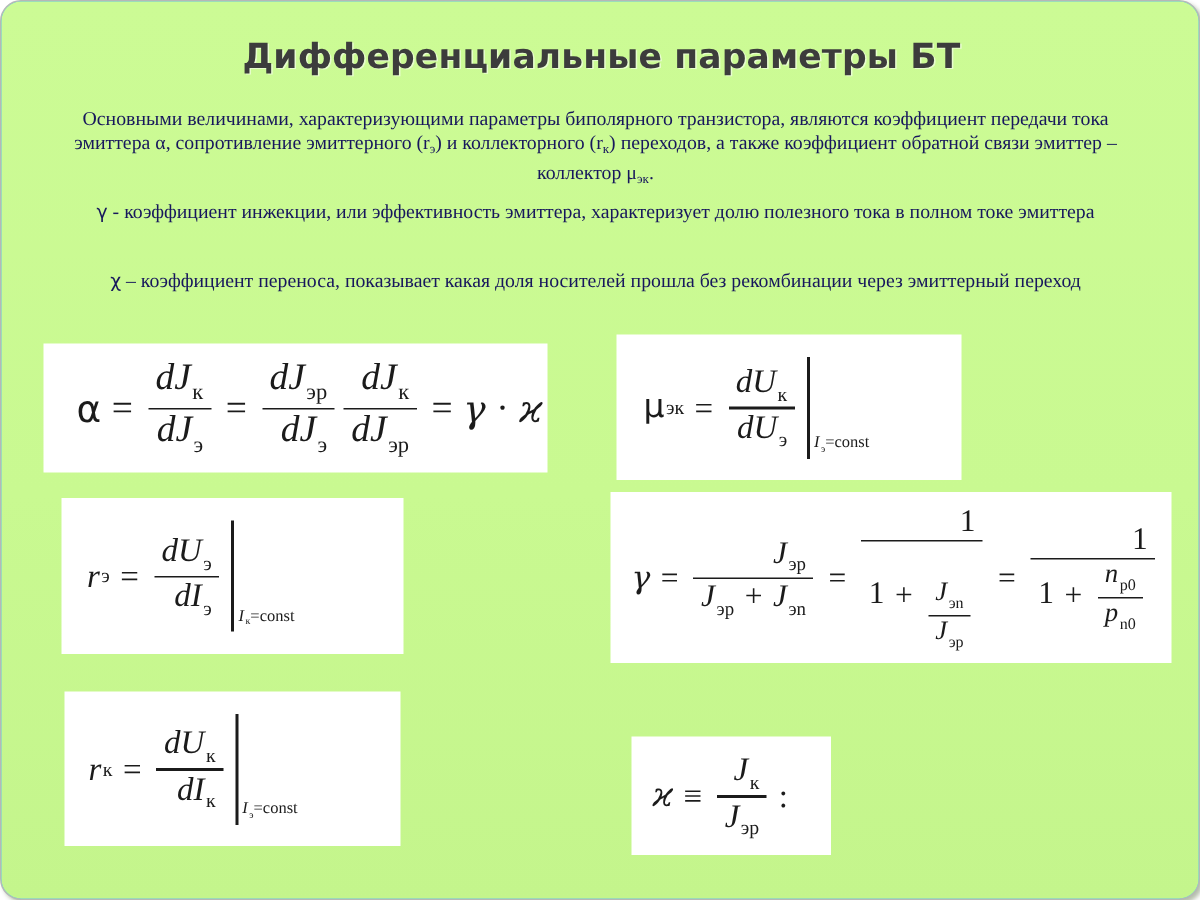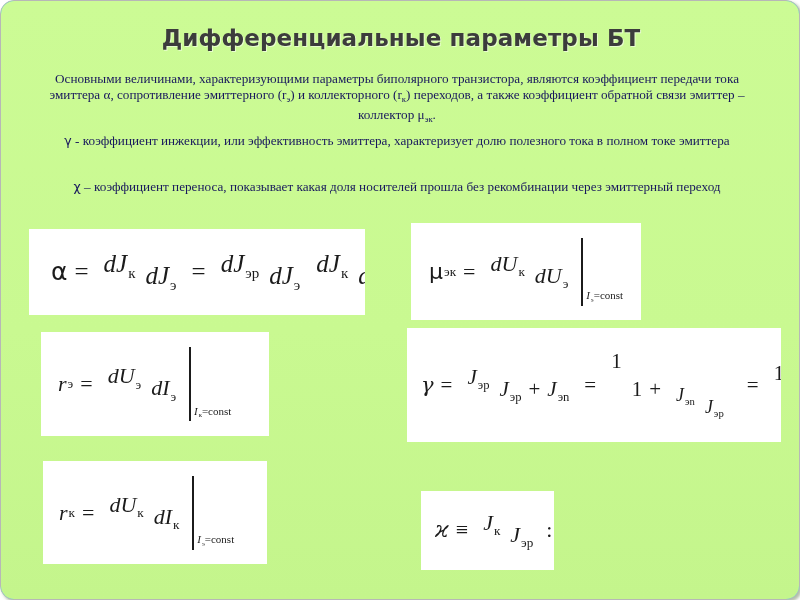--- a/index.html
+++ b/index.html
@@ -79,27 +79,28 @@
     font-family: "Liberation Serif", serif;
     white-space: nowrap;
     line-height: 1;
   }
 
   
   .it    { font-style: italic; }
   .op    { margin: 0 7px; font-style: normal; }
   .frac {
     display: inline-flex;
-    align-items: flex-start;
+    flex-direction: column;
+    align-items: flex-end;
     justify-content: center;
     vertical-align: middle;
     margin: 0 3px;
   }
   .frac > .num { padding: 0 5px 1px 5px; }
-  .frac > .den { padding: 12px 5px 0 5px; }
+  .frac > .den { padding: 0 5px 0 5px; }
   .frac > .bar {
     width: 100%;
     height: 1.6px;
     background: #1b1b1b;
     margin: 1px 0;
   }
   .sb {
     font-size: 0.6em;
     font-style: normal;
     vertical-align: -0.42em;

